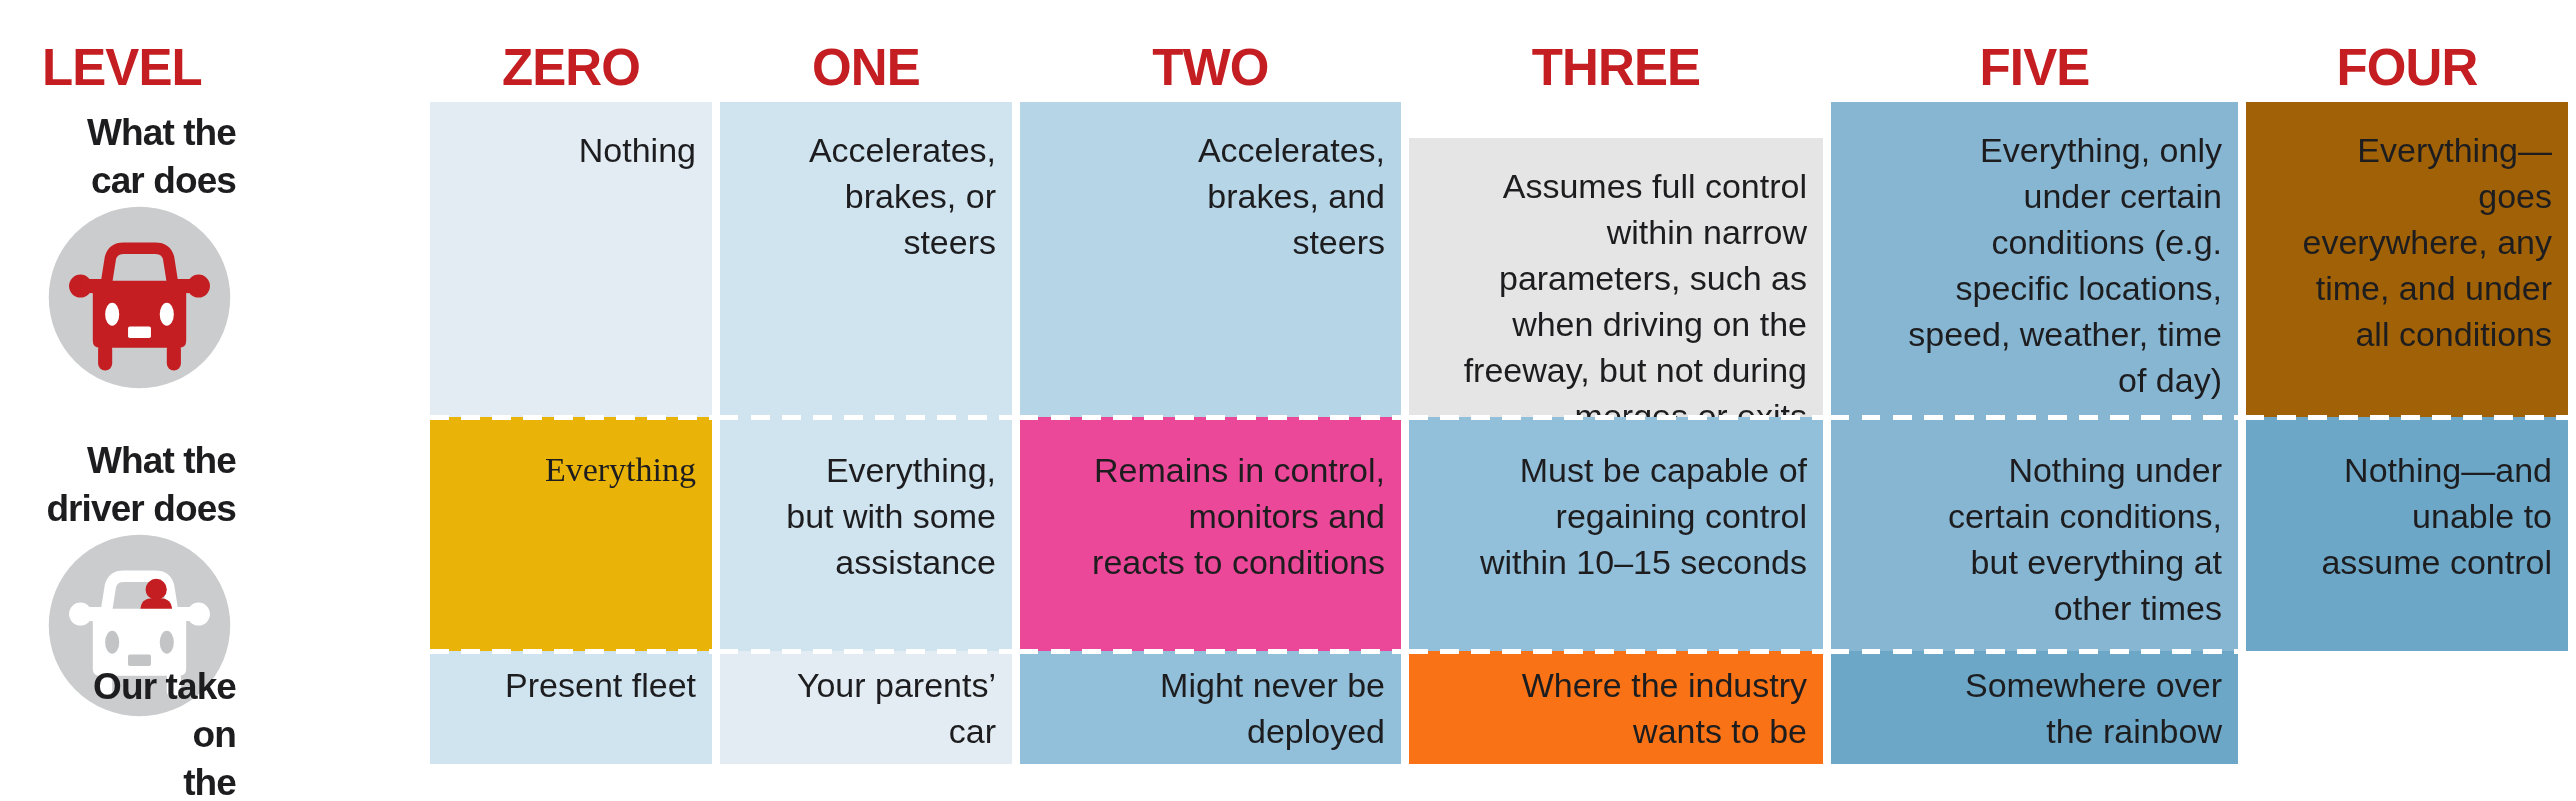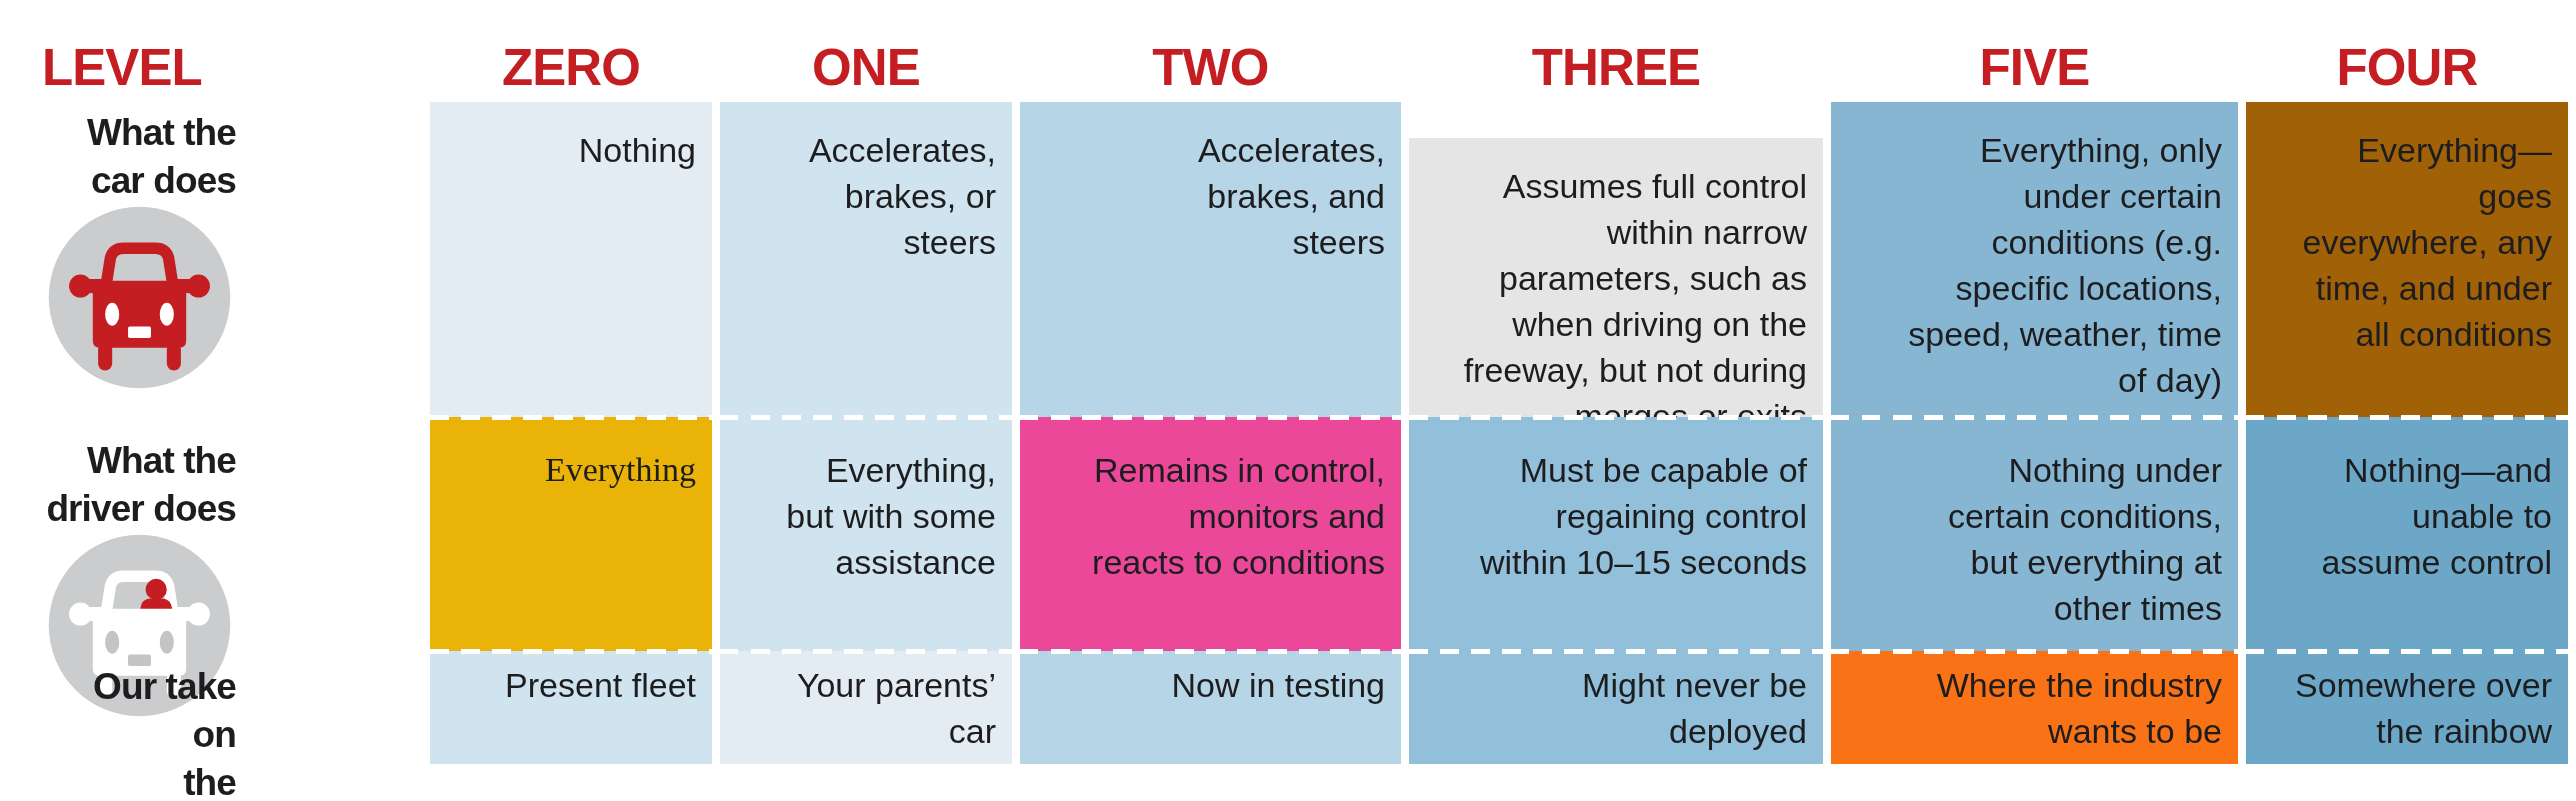--- a/index.html
+++ b/index.html
@@ -184,21 +184,20 @@
 
     <div class="labelcell r3">
       <div class="label-wrap">
         <div class="label-text">Our take on
 the prospects</div>
       </div>
     </div>
     <div class="cell r3" style="background-color: rgb(208, 228, 240);">Present fleet</div>
     <div class="cell r3" style="background-color: rgb(226, 236, 242);">Your parents’
 car</div>
-    <div class="cell r3" style="background-color: rgb(182, 213, 231);">Now in testing</div>
     <div class="cell r3" style="background-color: rgb(146, 191, 218);">Might never be
 deployed</div>
     <div class="cell r3" style="background-color: #f97316; padding-left: 24px;">Where the industry
 wants to be</div>
     <div class="cell r3" style="background-color: rgb(108, 167, 199);">Somewhere over
 the rainbow</div>
 
   </div>
 </div>
 

